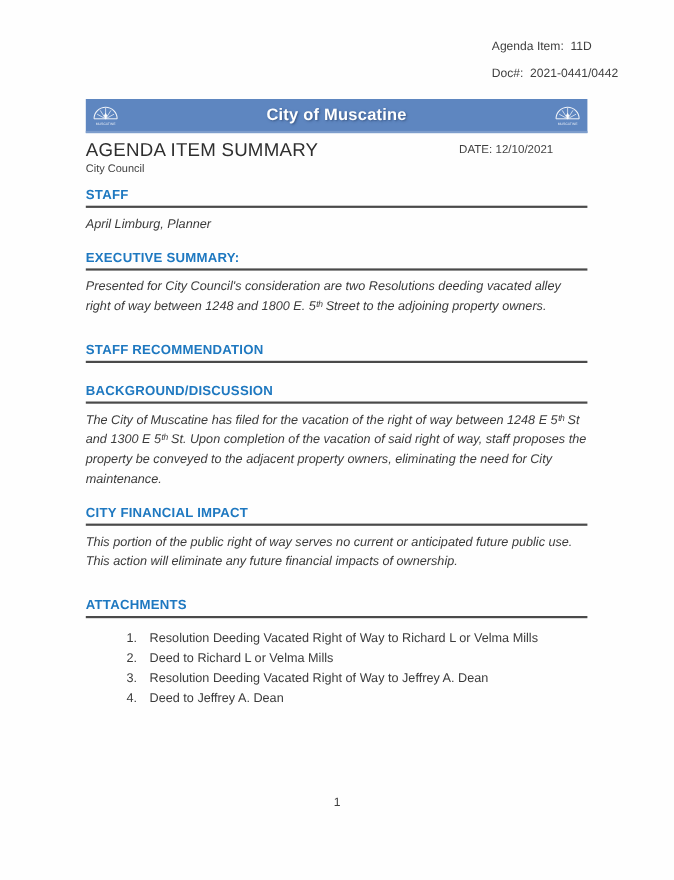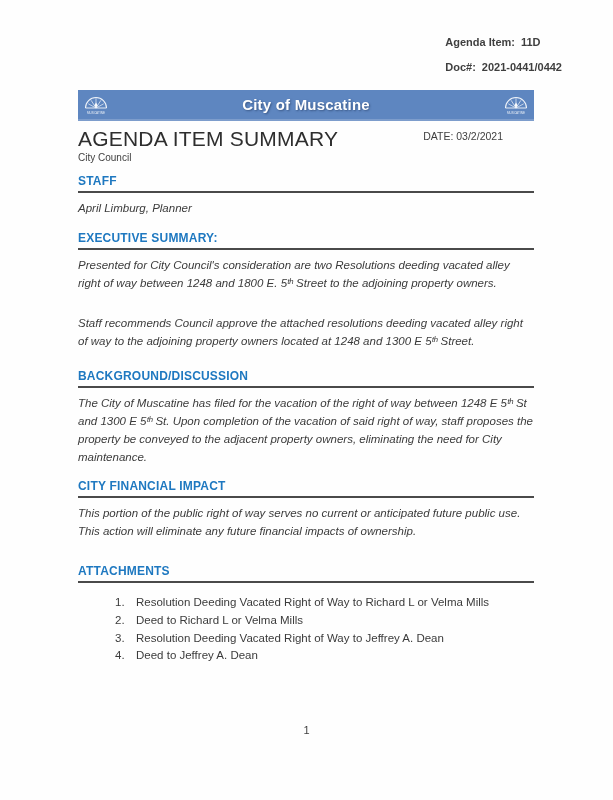--- a/index.html
+++ b/index.html
@@ -18,21 +18,21 @@
   }
   
   .corner-meta {
     position: absolute;
     top: 36px;
     right: 51px;
     font-size: 11px;
     color: #3f3f3f;
     text-align: left;
   }
-  .corner-meta .meta-line { margin-bottom: 13px; white-space: nowrap; font-weight: bold; }
+  .corner-meta .meta-line { margin-bottom: 13px; white-space: nowrap; }
   .corner-meta .meta-value { margin-left: 6px; }
 
   
   .content {
     position: absolute;
     left: 78px;
     top: 90px;
     width: 456px;
   }
   .banner {
@@ -58,21 +58,21 @@
   .logo { width: 28px; height: 23px; flex: 0 0 auto; }
 
   
   .header-row {
     margin-top: 6px;
     display: flex;
     justify-content: space-between;
     align-items: flex-start;
   }
   .doc-title {
-    font-size: 21px;
+    font-size: 17px;
     font-weight: 500;
     color: #2e2e2e;
     letter-spacing: 0.2px;
   }
   .doc-date {
     font-size: 10.5px;
     color: #3f3f3f;
     margin-top: 3px;
     padding-right: 31px;
     white-space: nowrap;
@@ -160,37 +160,37 @@
           <line x1="20" y1="21" x2="31" y2="15"></line>
         </g>
         <path d="M20 13 l2.3 4 -2.3 4 -2.3 -4 z" fill="#ffffff" opacity="0.95"></path>
         <line x1="5" y1="21" x2="35" y2="21" stroke="#ffffff" stroke-width="1.3" opacity="0.9"></line>
         <text x="20" y="29" font-size="4.4" text-anchor="middle" fill="#ffffff" opacity="0.85" font-family="Liberation Sans, sans-serif">MUSCATINE</text>
       </svg>
     </div>
 
     <div class="header-row">
       <div class="doc-title">AGENDA ITEM SUMMARY</div>
-      <div class="doc-date">DATE: 03/2/2021</div>
+      <div class="doc-date">DATE: 12/10/2021</div>
     </div>
     <div class="doc-org">City Council</div>
 
     <div class="section first">
       <div class="sec-heading">STAFF</div>
       <div class="sec-body">April Limburg, Planner</div>
     </div>
 
 
     <div class="section tight">
       <div class="sec-heading">EXECUTIVE SUMMARY:</div>
       <div class="sec-body">Presented for City Council's consideration are two Resolutions deeding vacated alley right of way between 1248 and 1800 E. 5ᵗʰ Street to the adjoining property owners.</div>
     </div>
 
     <div class="section loose">
-      <div class="sec-body">Staff recommends Council approve the attached resolutions deeding vacated alley right of way to the adjoining property owners located at 1248 and 1300 E 5ᵗʰ Street.</div>
+      <div class="sec-heading">STAFF RECOMMENDATION</div>
     </div>
 
     <div class="section">
       <div class="sec-heading">BACKGROUND/DISCUSSION</div>
       <div class="sec-body">The City of Muscatine has filed for the vacation of the right of way between 1248 E 5ᵗʰ St and 1300 E 5ᵗʰ St. Upon completion of the vacation of said right of way, staff proposes the property be conveyed to the adjacent property owners, eliminating the need for City maintenance.</div>
     </div>
 
     <div class="section tight">
       <div class="sec-heading">CITY FINANCIAL IMPACT</div>
       <div class="sec-body">This portion of the public right of way serves no current or anticipated future public use. This action will eliminate any future financial impacts of ownership.</div>

